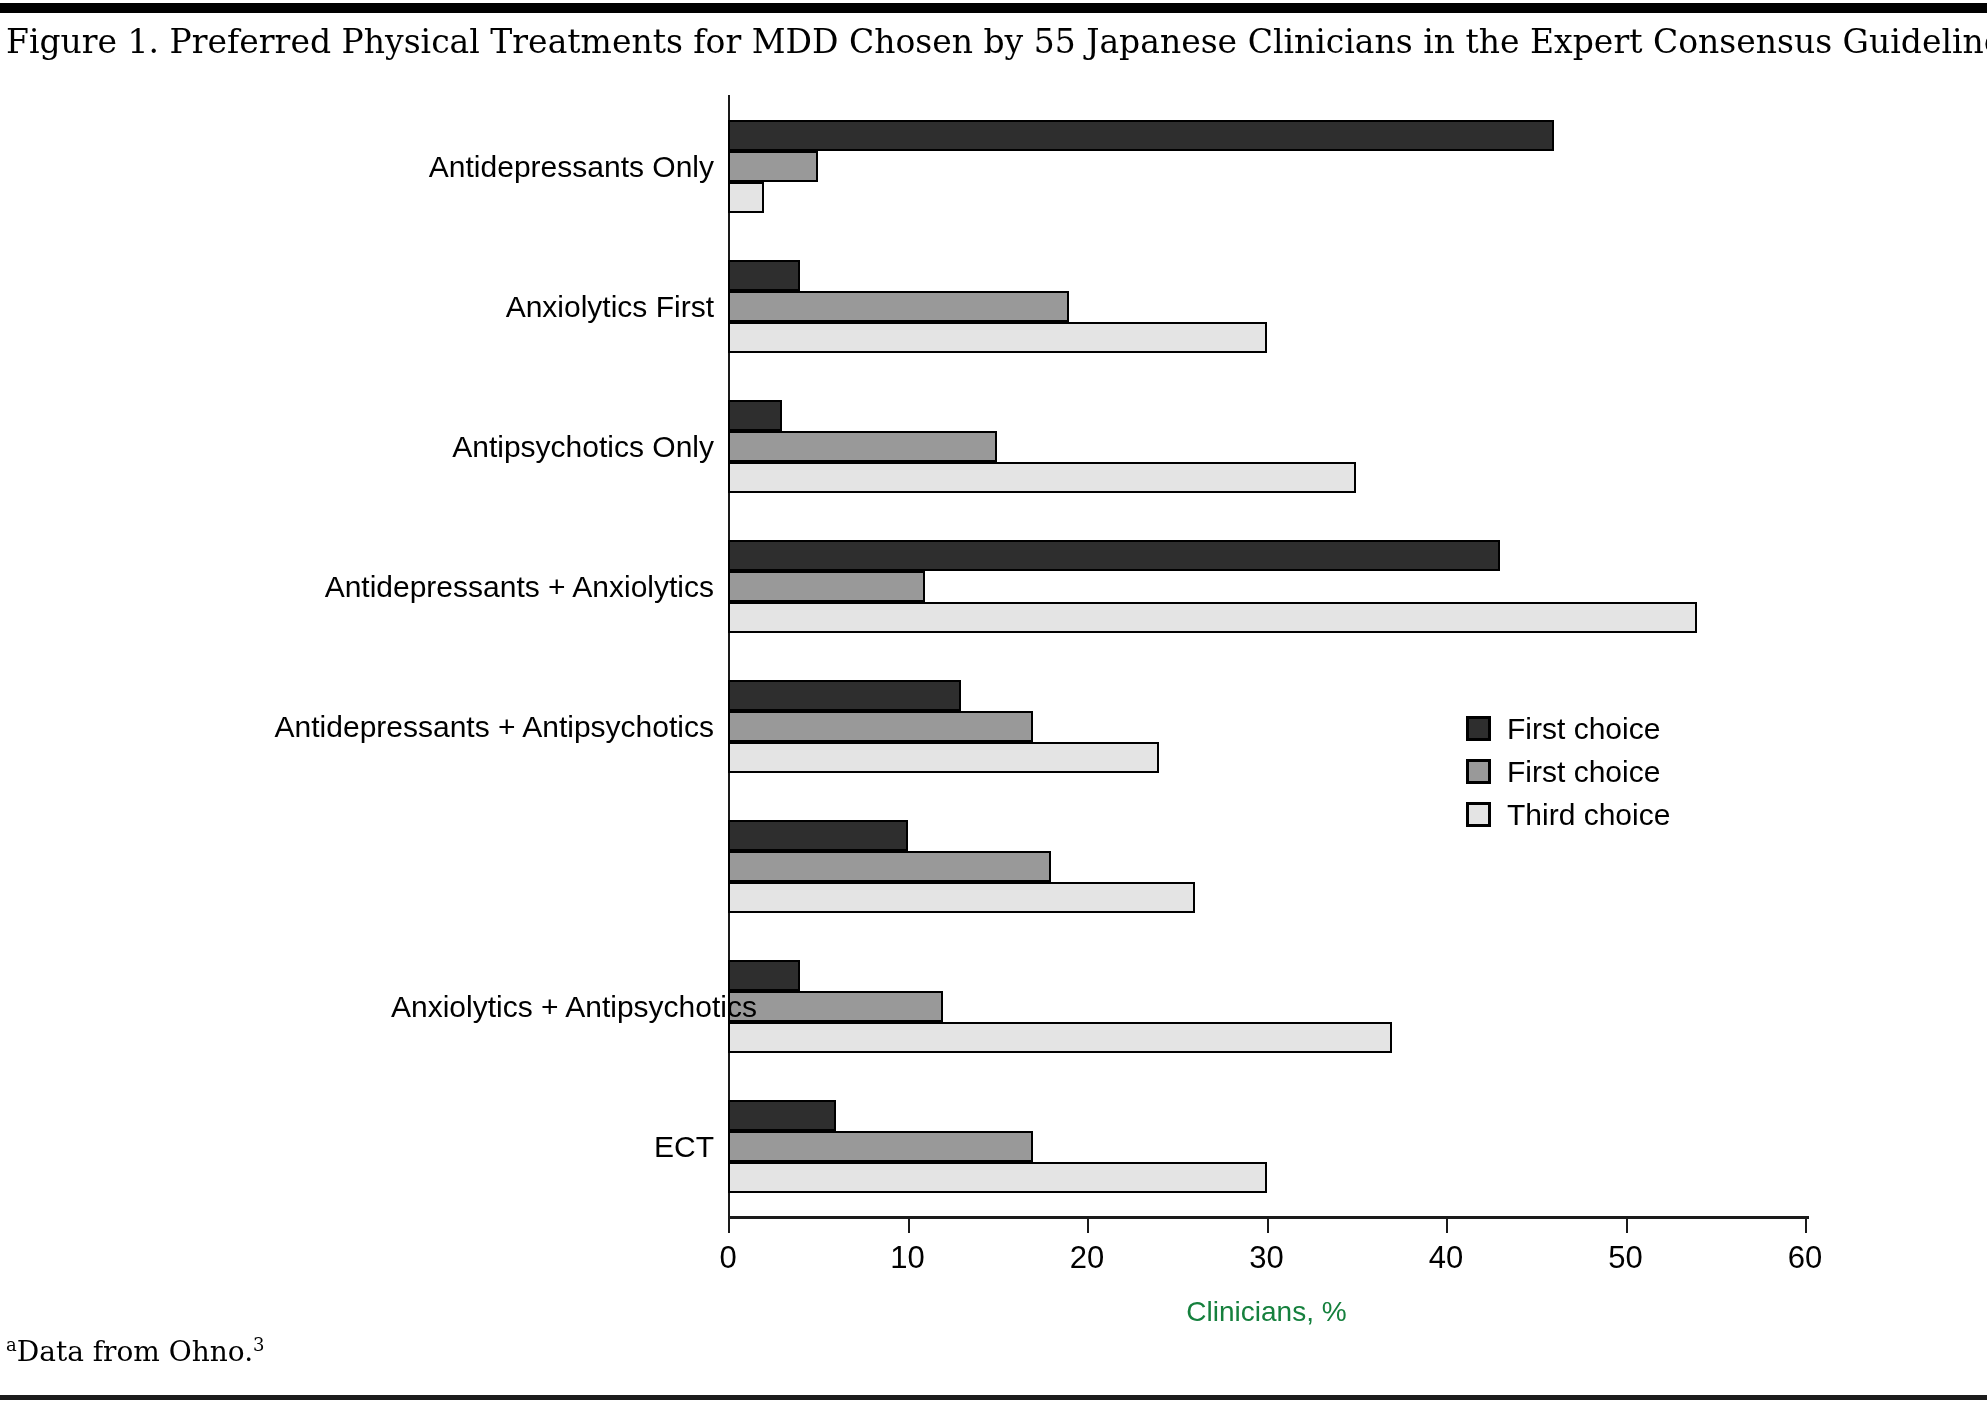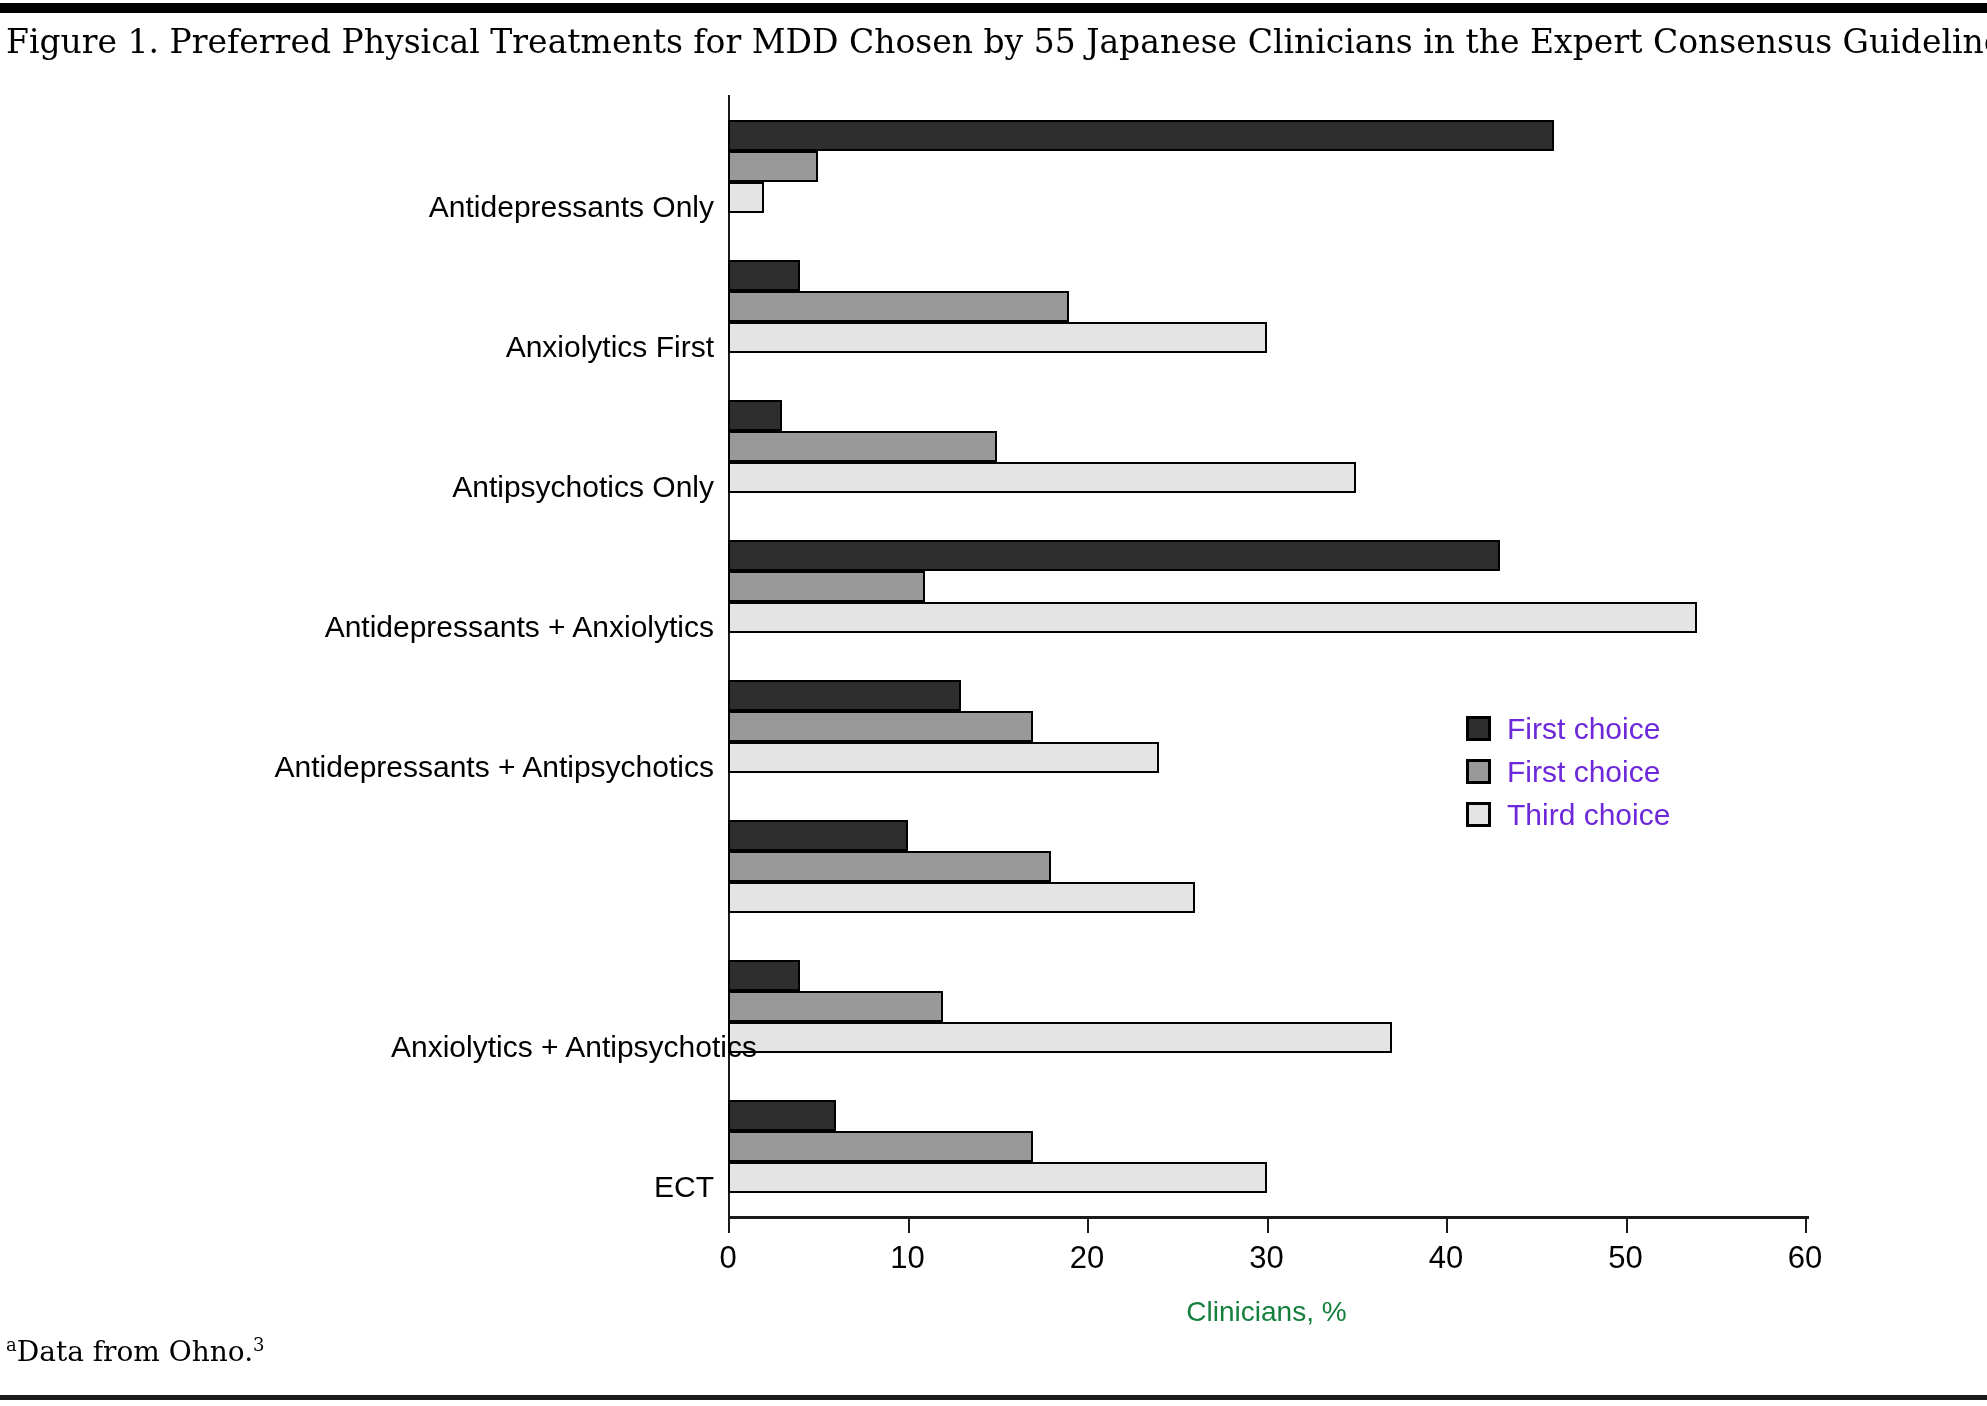--- a/index.html
+++ b/index.html
@@ -23,35 +23,35 @@
   .chart{position:absolute;left:0;top:0;width:1987px;height:1406px;}
   .axis-y{position:absolute;background:#1a1a1a;width:2px;}
   .axis-x{position:absolute;background:#1a1a1a;height:3px;}
   .tick{position:absolute;width:2px;height:14px;background:#1a1a1a;}
   .tick-label{
     position:absolute;transform:translateX(-50%);
     font-size:31px;color:#000;
   }
   .cat-label{
     position:absolute;left:0;width:714px;text-align:right;
-    font-size:30px;line-height:38px;color:#000;white-space:nowrap;margin-top:40px;
+    font-size:30px;line-height:38px;color:#000;white-space:nowrap;
   }
   .bar{position:absolute;box-sizing:border-box;border:2px solid #000;}
   .xlabel{
     position:absolute;transform:translateX(-50%);
     font-size:28px;color:#15803d;
   }
   .legend{position:absolute;}
   .legend-item{position:absolute;height:26px;}
   .legend-swatch{
     position:absolute;left:0;top:0;width:25px;height:25px;
     box-sizing:border-box;border:3px solid #000;
   }
   .legend-label{
-    position:absolute;left:41px;top:-4px;font-size:30px;white-space:nowrap;color:#6d28d9;
+    position:absolute;left:41px;top:-4px;font-size:30px;white-space:nowrap;color:#000000;
   }
   .footnotes{
     position:absolute;left:6px;top:1312px;width:1975px;
     font-family:"DejaVu Serif","Liberation Serif",serif;
     font-size:28px;color:#000;margin-top:16px;
   }
   .footnotes p{margin:0 0 6px 0;line-height:34px;}
   .footnotes sup{font-size:18px;}
   .bottom-rule{
     position:absolute;left:0;top:1395px;width:1987px;height:5px;background:#1c1c1c;

